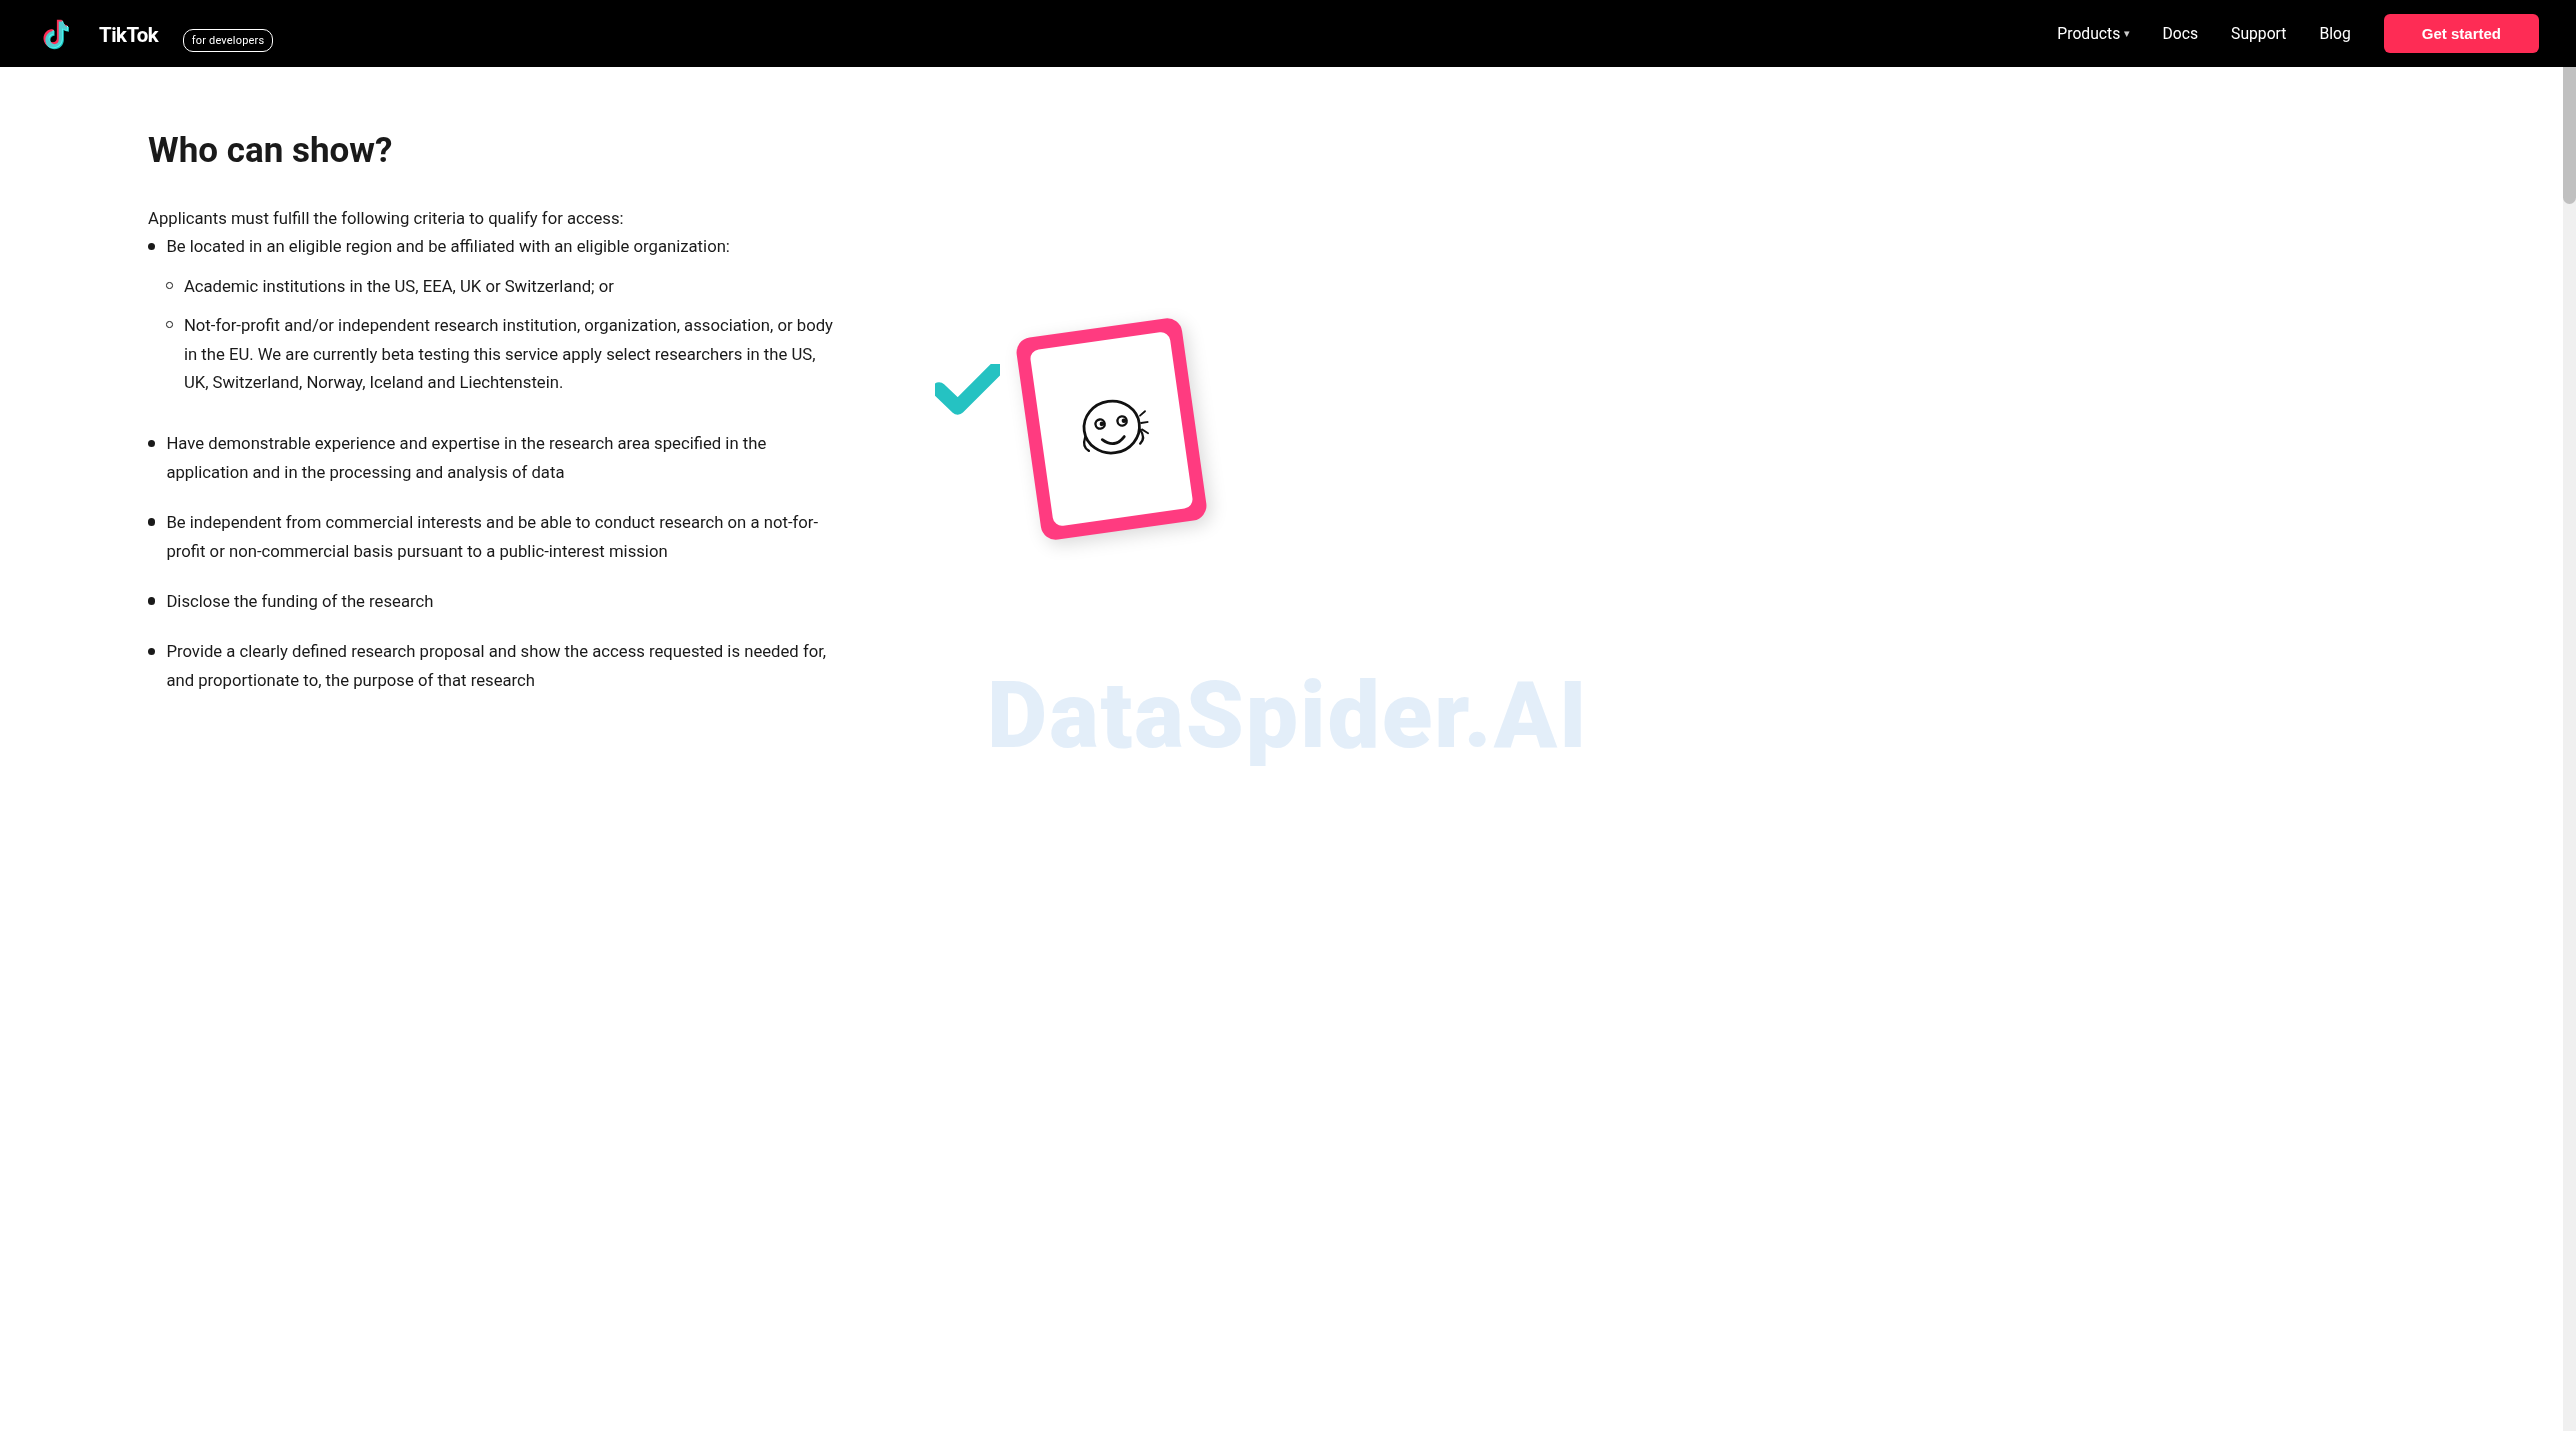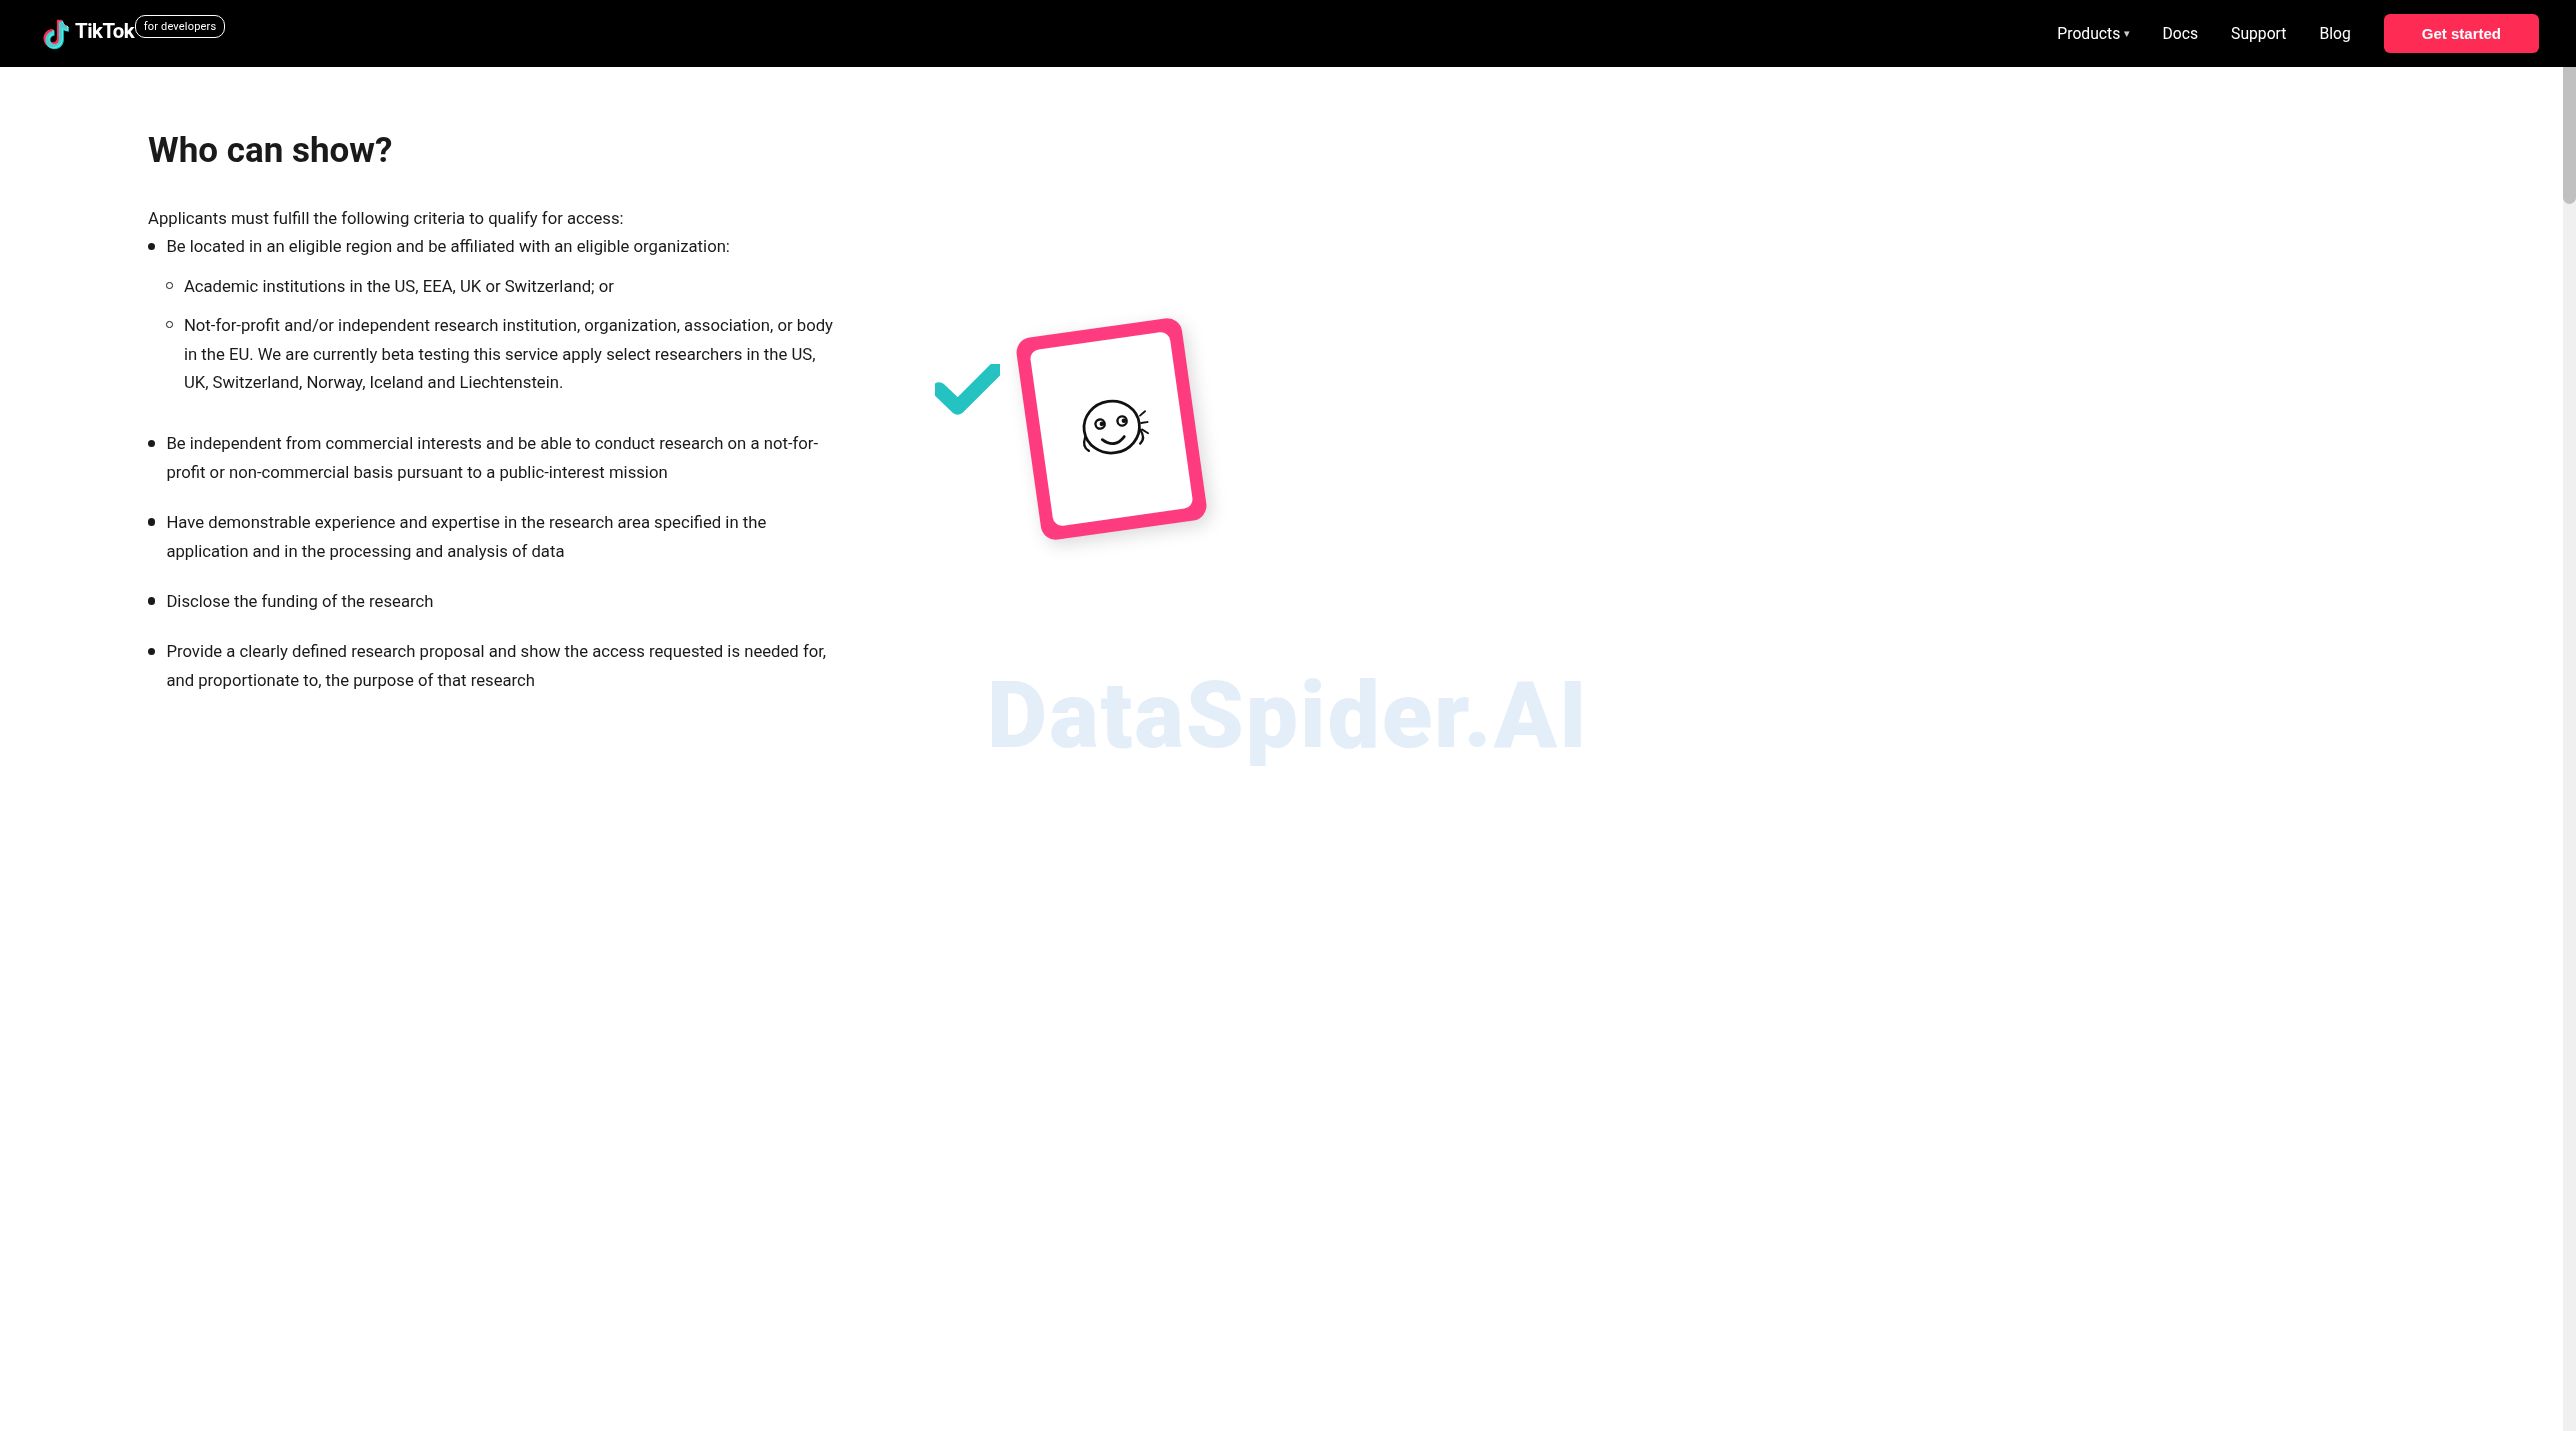--- a/index.html
+++ b/index.html
@@ -26,22 +26,22 @@
       justify-content: space-between;
       position: fixed;
       top: 0;
       left: 0;
       right: 0;
       z-index: 100;
     }
 
     .navbar-logo {
       display: flex;
-      align-items: flex-start;
-      gap: 1px;
+      align-items: flex-end;
+      gap: 25px;
     }
 
     .tiktok-icon {
       width: 37px;
       height: 37px;
     }
 
     .tiktok-wordmark {
       color: #ffffff;
       font-size: 20.4px;
@@ -314,28 +314,28 @@
                 <span class="sub-bullet"></span>
                 <span>Not-for-profit and/or independent research institution, organization, association, or body in the EU. We are currently beta testing this service apply select researchers in the US, UK, Switzerland, Norway, Iceland and Liechtenstein.</span>
               </li>
             </ul>
           </div>
         </li>
 
         <li>
           <span class="bullet-dot"></span>
           <div>
+            <span>Have demonstrable experience and expertise in the research area specified in the application and in the processing and analysis of data</span>
+          </div>
+        </li>
+
+        <li>
+          <span class="bullet-dot"></span>
+          <div>
             <span>Be independent from commercial interests and be able to conduct research on a not-for-profit or non-commercial basis pursuant to a public-interest mission</span>
-          </div>
-        </li>
-
-        <li>
-          <span class="bullet-dot"></span>
-          <div>
-            <span>Have demonstrable experience and expertise in the research area specified in the application and in the processing and analysis of data</span>
           </div>
         </li>
 
         <li>
           <span class="bullet-dot"></span>
           <div>
             <span>Disclose the funding of the research</span>
           </div>
         </li>
 

